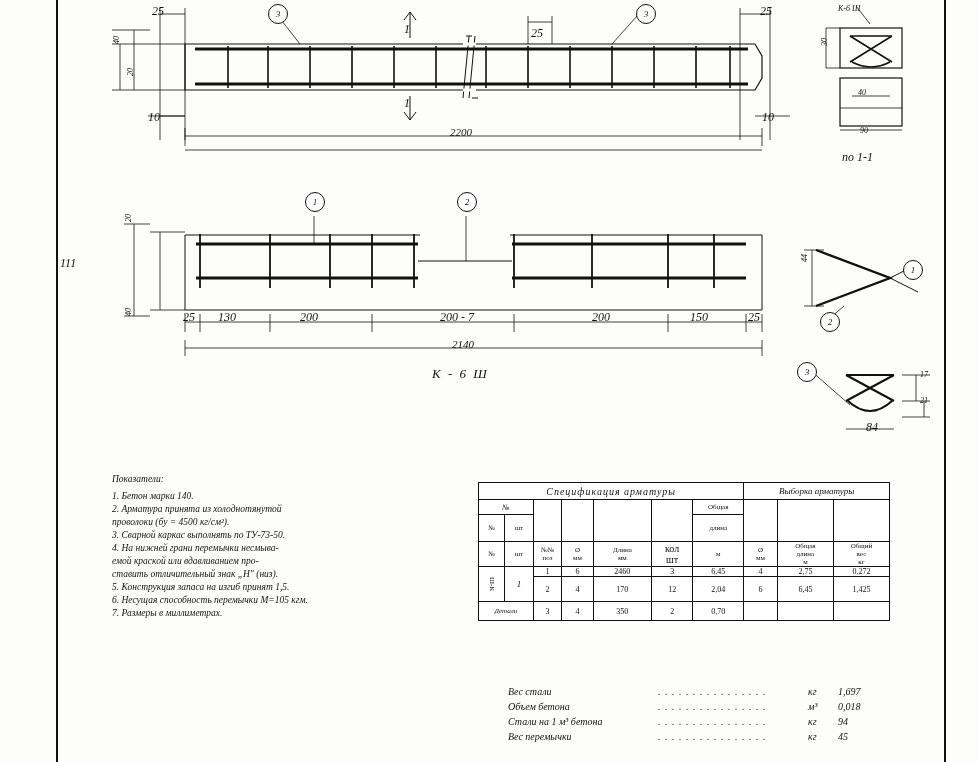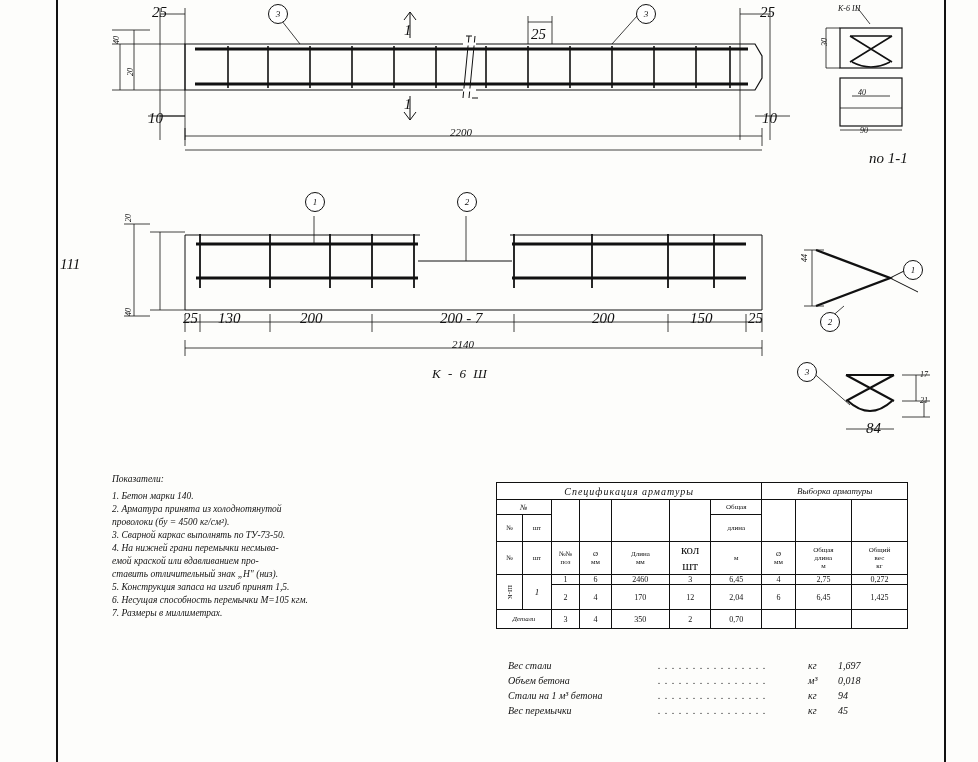--- a/index.html
+++ b/index.html
@@ -6,21 +6,21 @@
   body{width:978px;height:762px;position:relative;overflow:hidden;
        font-family:"Liberation Serif", serif;color:#111;}
   .sheet{position:absolute;left:0;top:0;width:978px;height:762px;background:#fdfdfb;}
   
   .edge-left{position:absolute;left:56px;top:0;width:2px;height:762px;background:#111;}
   .edge-right{position:absolute;left:944px;top:0;width:2px;height:762px;background:#111;}
 
   .lbl{position:absolute;font-family:"Liberation Serif",serif;white-space:nowrap;}
   .it{font-style:italic;}
   .tiny{font-size:8px;}
-  .sm{font-size:15px;}
+  .sm{font-size:12px;}
   .md{font-size:11px;}
   .lg{font-size:13px;}
 
   .circ{position:absolute;border:1px solid #111;border-radius:50%;
         width:18px;height:18px;display:flex;align-items:center;justify-content:center;
         font-size:9px;font-style:italic;background:#fff;}
 
   table.spec{position:absolute;border-collapse:collapse;background:#fff;}
   table.spec td,table.spec th{border:1px solid #111;font-size:8px;text-align:center;
         font-family:"Liberation Serif",serif;padding:0;}
@@ -139,21 +139,21 @@
       <line x1="26" y1="28" x2="26" y2="68"></line>
       <line x1="26" y1="28" x2="40" y2="28"></line>
       <line x1="26" y1="68" x2="40" y2="68"></line>
     </g>
     <line x1="56" y1="6" x2="70" y2="24" stroke="#111" stroke-width="0.8"></line>
   </svg>
   <div class="lbl tiny it" style="left:838px;top:4px;">К-6 Ш</div>
   <div class="lbl tiny it" style="left:820px;top:46px;transform:rotate(-90deg);transform-origin:left top;">30</div>
   <div class="lbl tiny it" style="left:858px;top:88px;">40</div>
   <div class="lbl tiny it" style="left:860px;top:126px;">90</div>
-  <div class="lbl sm it" style="left:842px;top:150px;margin-left:27px;">по 1-1</div>
+  <div class="lbl sm it" style="left:842px;top:150px;">по 1-1</div>
 
   <svg width="978" height="200" style="left:0;top:190px;">
 
     <path d="M185,45 L185,120 M185,120 L762,120 M762,120 L762,45" fill="none" stroke="#111" stroke-width="1"></path>
     <line x1="185" y1="45" x2="420" y2="45" stroke="#111" stroke-width="1"></line>
     <line x1="510" y1="45" x2="762" y2="45" stroke="#111" stroke-width="1"></line>
 
     <line x1="196" y1="54" x2="418" y2="54" stroke="#111" stroke-width="3"></line>
     <line x1="196" y1="88" x2="418" y2="88" stroke="#111" stroke-width="3"></line>
     <line x1="512" y1="54" x2="746" y2="54" stroke="#111" stroke-width="3"></line>
@@ -259,21 +259,21 @@
     <div>    проволоки  (бу = 4500 кг/см²).</div>
     <div>3. Сварной  каркас  выполнять  по  ТУ-73-50.</div>
     <div>4. На нижней грани перемычки несмыва-</div>
     <div>    емой краской или вдавливанием про-</div>
     <div>    ставить отличительный знак „Н" (низ).</div>
     <div>5. Конструкция запаса на изгиб принят 1,5.</div>
     <div>6. Несущая способность перемычки М=105 кгм.</div>
     <div>7. Размеры в миллиметрах.</div>
   </div>
 
-  <div style="position:absolute;left:496px;top:482px;width:340px;">
+  <div style="position:absolute;left:478px;top:482px;width:340px;">
     <table class="spec" style="left:0;top:0;position:relative;width:412px;">
       <tbody>
           <tr>
         <td colspan="7" style="height:16px;font-style:italic;font-size:10px;letter-spacing:1px;">Спецификация  арматуры</td>
         <td colspan="3" style="font-style:italic;font-size:9px;">Выборка арматуры</td>
       </tr>
       <tr>
         <td colspan="2" rowspan="1" style="height:14px;font-style:italic;">№</td>
         <td rowspan="2" style="width:22px;"></td>
         <td rowspan="2" style="width:24px;"></td>
@@ -288,21 +288,21 @@
         <td style="width:20px;height:26px;font-size:7px;">№</td>
         <td style="width:22px;font-size:7px;">шт</td>
         <td style="font-size:7px;">длина</td>
       </tr>
       <tr>
         <td style="height:22px;font-size:7px;">№</td>
         <td style="font-size:7px;">шт</td>
         <td style="font-size:7px;">№№<br>поз</td>
         <td style="font-size:7px;">Ø<br>мм</td>
         <td style="font-size:7px;">Длина<br>мм</td>
-        <td style="font-size:13px;">кол<br>шт</td>
+        <td style="font-size:10px;">кол<br>шт</td>
         <td style="font-size:7px;">м</td>
         <td style="font-size:7px;">Ø<br>мм</td>
         <td style="font-size:7px;">Общая<br>длина<br>м</td>
         <td style="font-size:7px;">Общий<br>вес<br>кг</td>
       </tr>
       <tr>
         <td rowspan="2" style="height:24px;font-size:7px;writing-mode:vertical-rl;">Ш-К</td>
         <td rowspan="2" style="font-style:italic;font-size:9px;">1</td>
         <td>1</td>
         <td>6</td>
@@ -332,21 +332,21 @@
         <td>0,70</td>
         <td></td>
         <td></td>
         <td></td>
       </tr>
     </tbody>
       </table>
   </div>
 
   <div class="ind" style="left:508px;top:658px;">
-    <div style="display:flex;">
+    <div style="display:flex;margin-top:26px;">
       <span style="width:150px;">Вес стали</span>
       <span class="dotline" style="width:150px;overflow:hidden;">. . . . . . . . . . . . . . . .</span>
       <span style="width:30px;">кг</span>
       <span>1,697</span>
     </div>
     <div style="display:flex;">
       <span style="width:150px;">Объем бетона</span>
       <span class="dotline" style="width:150px;overflow:hidden;">. . . . . . . . . . . . . . . .</span>
       <span style="width:30px;">м³</span>
       <span>0,018</span>

